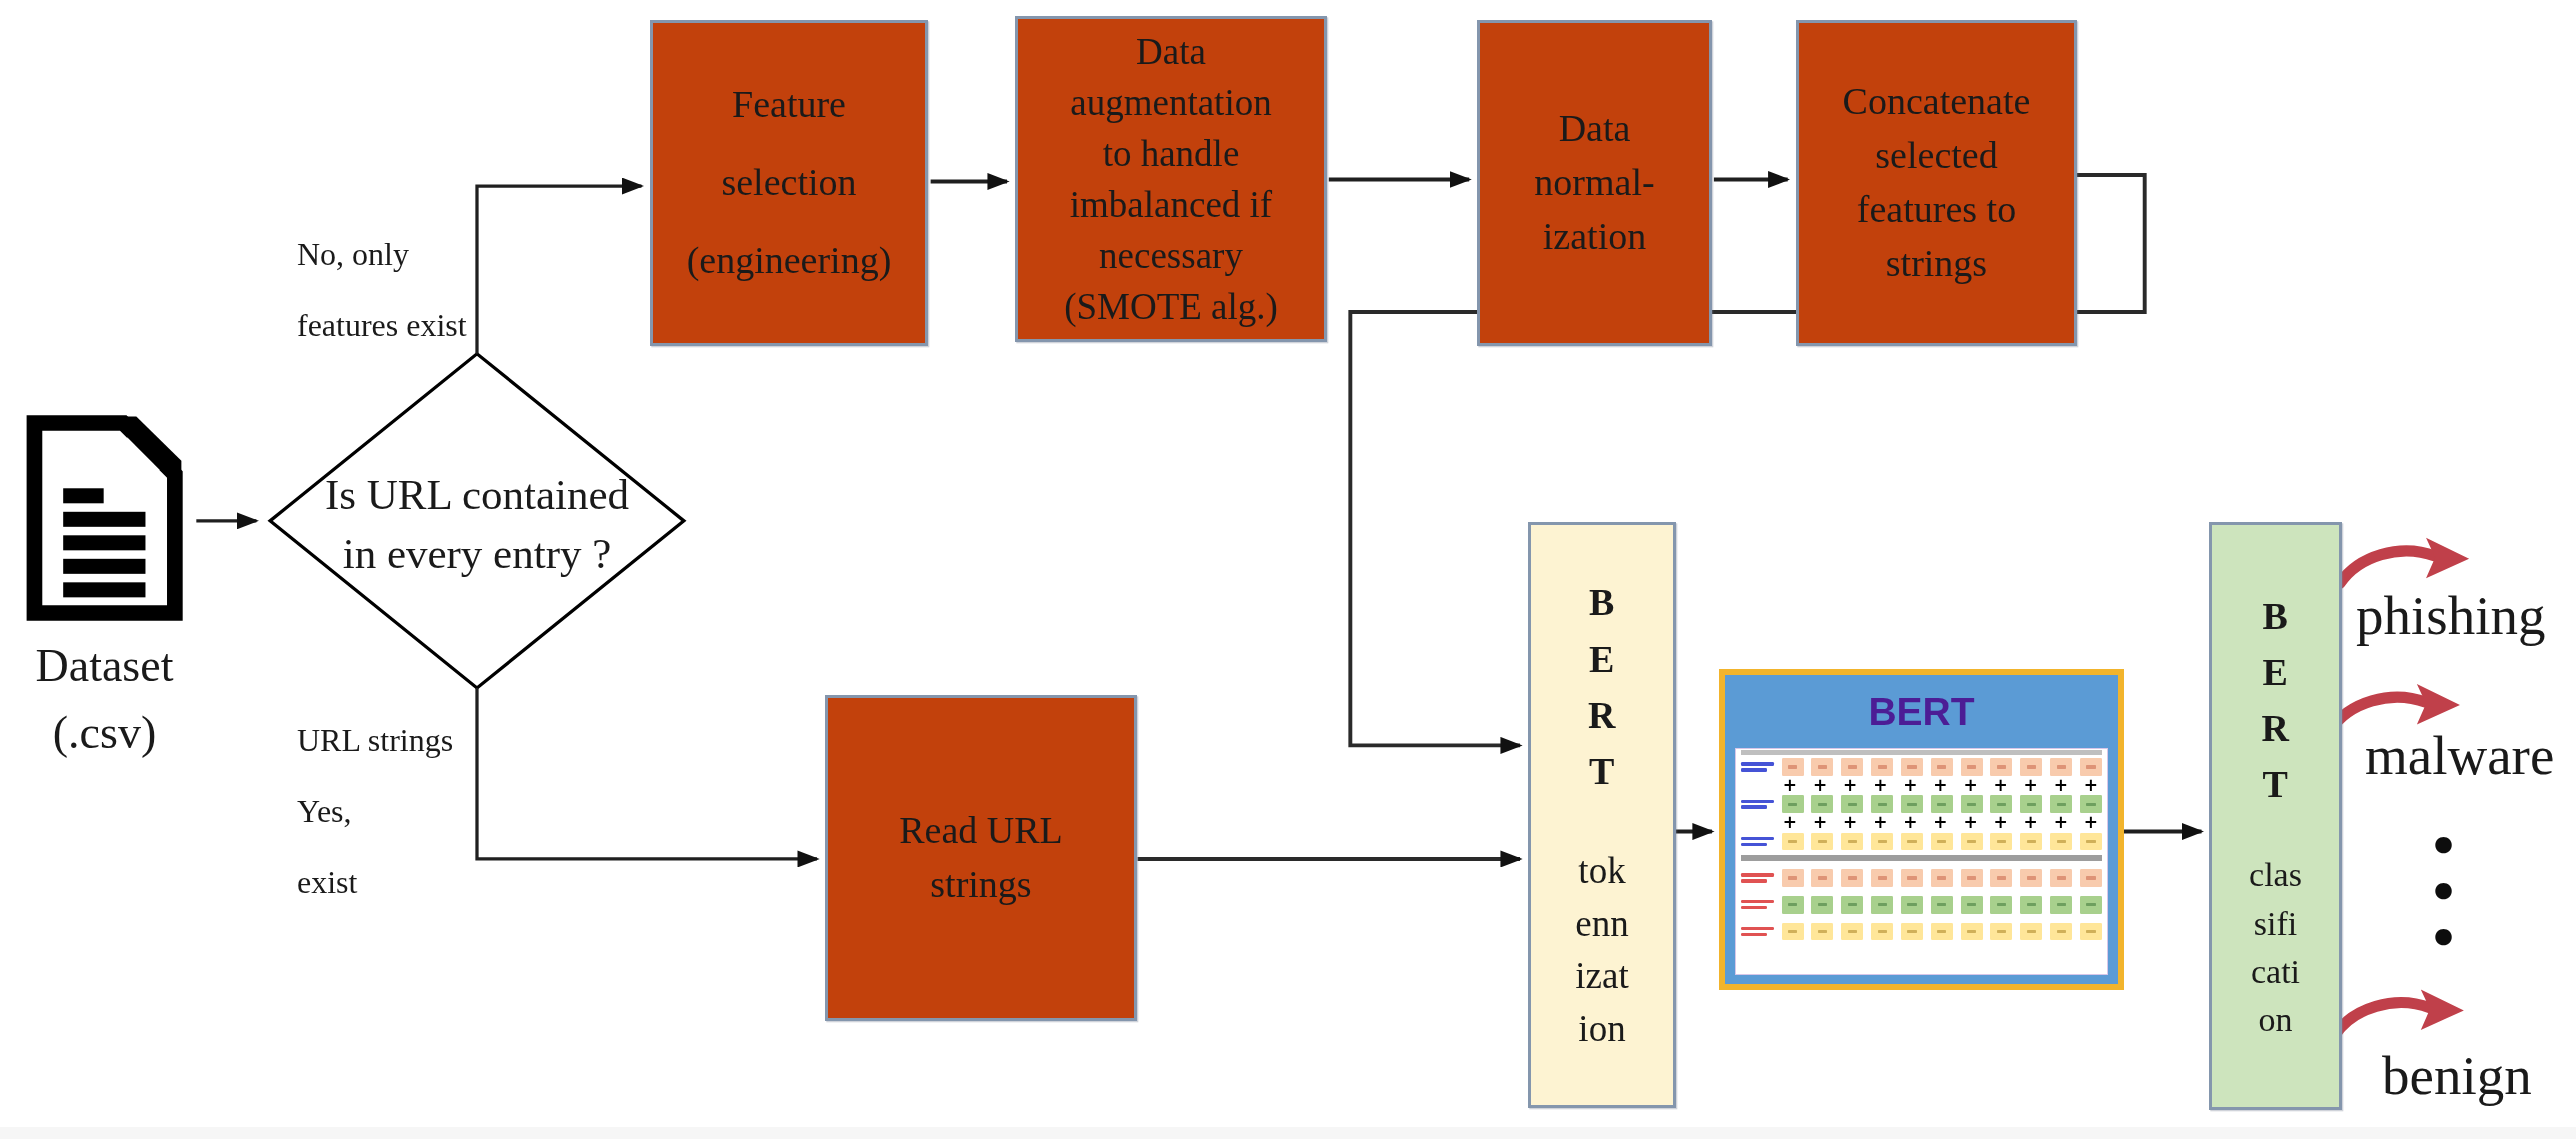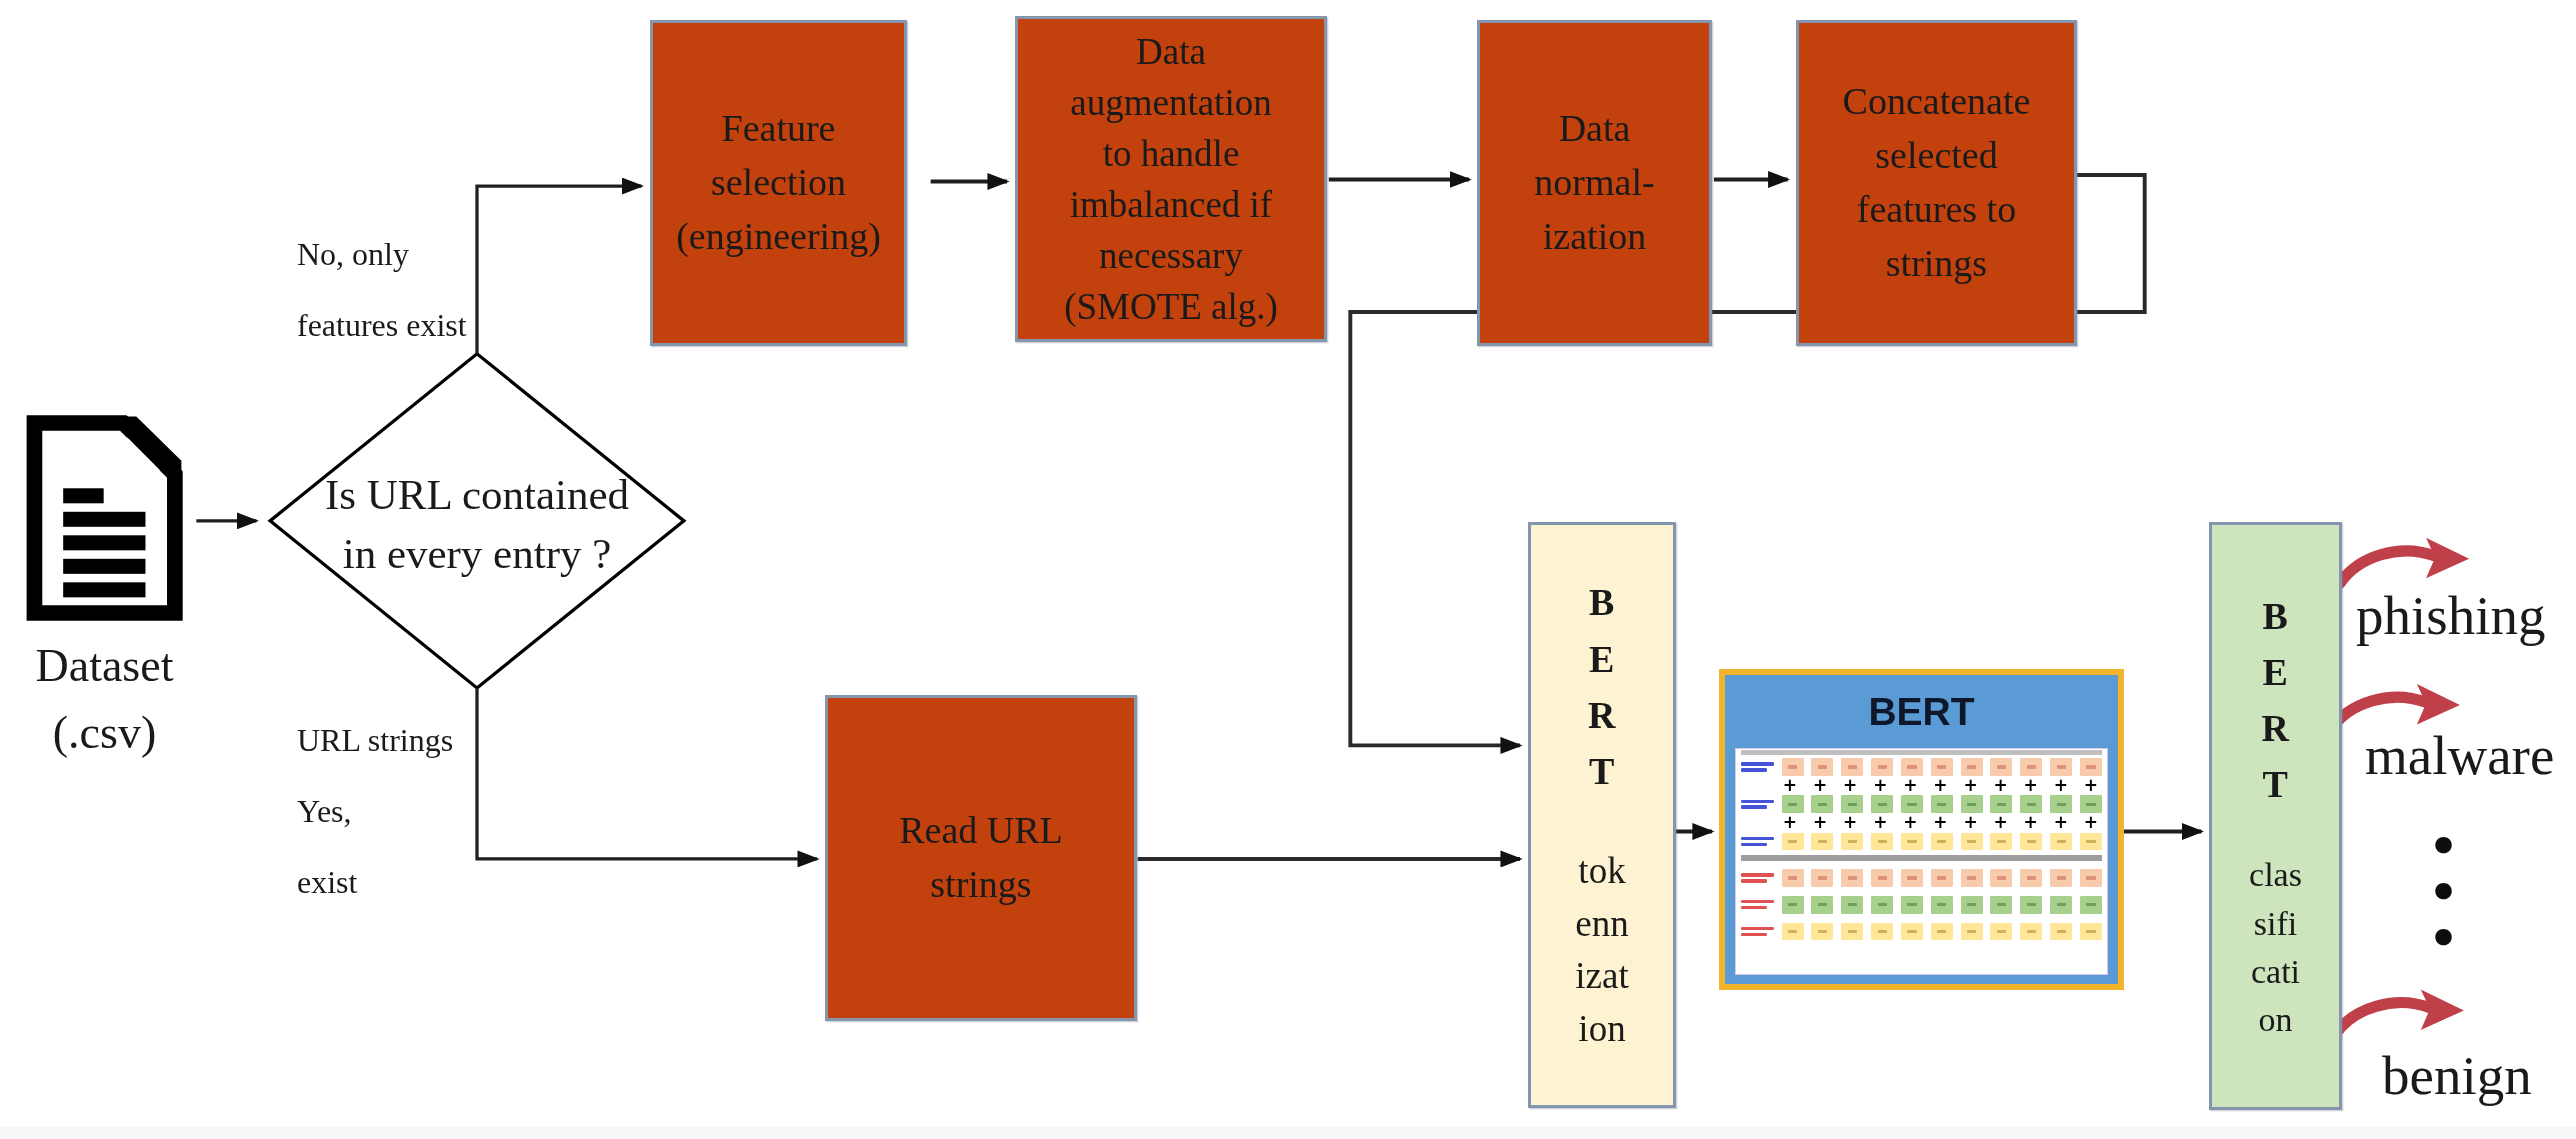--- a/index.html
+++ b/index.html
@@ -25,21 +25,21 @@
   .pillar .model{font-size:38px;line-height:1.48;font-weight:bold;letter-spacing:0.7px;}
   .pillar .word{font-size:37px;line-height:1.42;margin-top:46px;}
   #tokenization-box{left:1528px;top:522px;width:148px;height:586px;background:#fdf3d2;}
   #classification-box{left:2209px;top:522px;width:133px;height:588px;background:#cde4bd;}
   
   .bert-fig{position:absolute;left:1719px;top:669px;width:405px;height:321px;
             background:#5b9bd5;border:6.5px solid #f2b42c;box-sizing:border-box;
             display:flex;flex-direction:column;}
   .bert-fig .hdr{height:73px;display:flex;align-items:center;justify-content:center;
             font-family:"Liberation Sans", sans-serif;font-weight:bold;font-size:39px;
-            color:#0f172a;letter-spacing:0px;}
+            color:#4c1d95;letter-spacing:0px;}
   .bert-fig .panel{flex:1;background:#fff;margin:0 9.8px 9.1px 9.8px;padding:0 5.2px;
             display:flex;flex-direction:column;overflow:hidden;border:0.7px solid #d7c6e8;}
   .gbar{height:4.6px;background:#bfbfbf;margin:1.3px 0 2px 0;flex:none;}
   .gbar.mid{height:5.9px;background:#9d9d9d;margin:3.3px 0 3.9px 0;}
   .erow{display:flex;align-items:center;margin:1.3px 0;flex:none;}
   .erow.loose{margin:4.6px 0;}
   .lbl{width:38px;flex:none;padding-right:2.6px;}
   .lbl .bar{height:3.3px;border-radius:1.3px;margin:2.6px 5.2px 2.6px 0;}
   .lbl.blue .bar{background:#4553d6;}
   .lbl.red .bar{background:#e05252;}
@@ -135,21 +135,21 @@
 <div class="edge-label" style="left:297px;top:219px;">
   <div>No, only</div>
   <div>features exist</div>
 </div>
 <div class="edge-label" style="left:297px;top:705px;">
   <div>URL strings</div>
   <div>Yes,</div>
   <div>exist</div>
 </div>
 
-<div class="pbox" style="left:650px;top:19.6px;width:257px;height:326px;">
+<div class="pbox" style="left:650px;top:19.6px;width:278px;height:326px;gap:24px;">
   <div>Feature</div>
   <div>selection</div>
   <div>(engineering)</div>
 </div>
 
 <div class="pbox small" style="left:1015px;top:16.3px;width:312px;height:326px;">
   <div>Data</div>
   <div>augmentation</div>
   <div>to handle</div>
   <div>imbalanced if</div>

